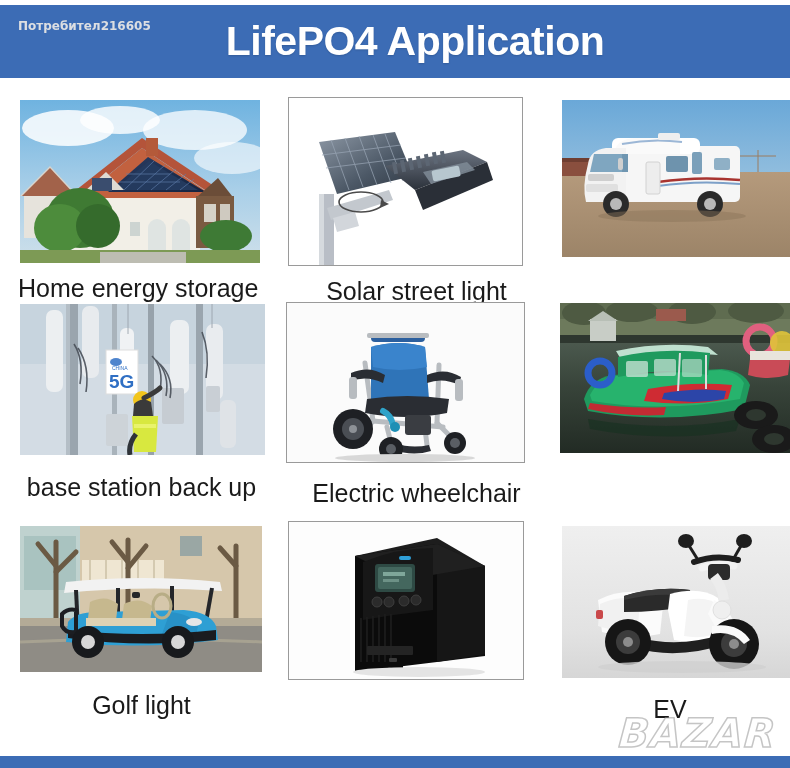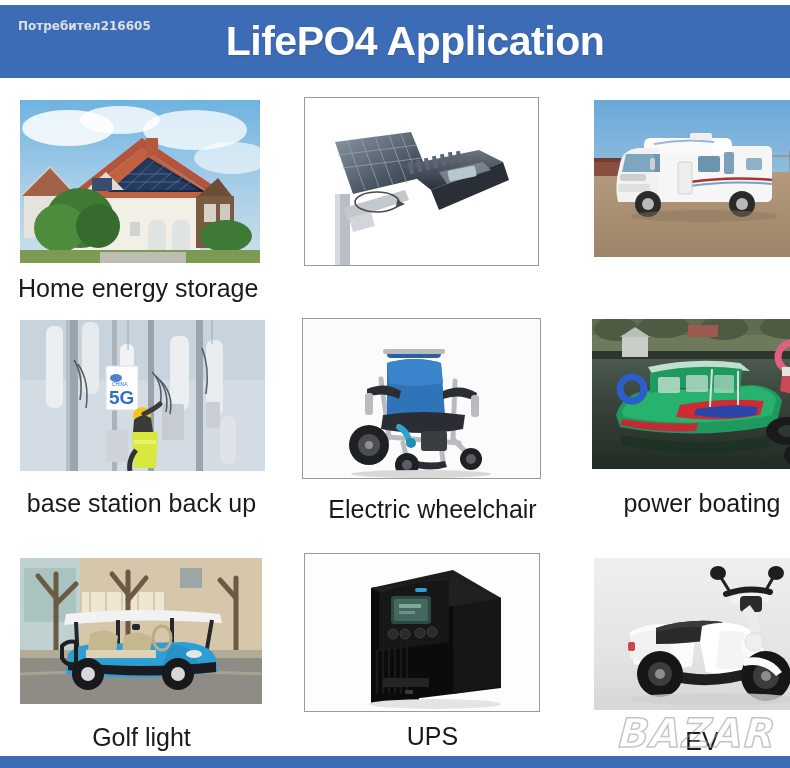--- a/index.html
+++ b/index.html
@@ -55,21 +55,20 @@
   
   .grid {
     position: absolute;
     left: 0;
     top: 84px;
     width: 754px;
     height: 656px;
     display: grid;
     grid-template-columns: 283px 267px 240px;
     grid-template-rows: 218px 216px 206px;
-    gap: 16px;
   }
   .cell {
     position: relative;
   }
   .thumb {
     position: relative;
     overflow: hidden;
     background: #1d4ed8;
   }
   .caption {
@@ -260,20 +259,21 @@
           <rect x="104" y="64" width="4" height="12" transform="rotate(-11 106 70)"></rect>
           <rect x="112" y="62" width="4" height="12" transform="rotate(-11 114 68)"></rect>
           <rect x="120" y="60" width="4" height="12" transform="rotate(-11 122 66)"></rect>
           <rect x="128" y="58" width="4" height="12" transform="rotate(-11 130 64)"></rect>
           <rect x="136" y="56" width="4" height="12" transform="rotate(-11 138 62)"></rect>
           <rect x="144" y="54" width="4" height="12" transform="rotate(-11 146 60)"></rect>
           <rect x="152" y="53" width="4" height="12" transform="rotate(-11 154 59)"></rect>
         </g>
       </svg>
     </div>
+    <div class="caption">Solar street light</div>
   </div>
 
   <div class="cell c-r1c3">
     <div class="thumb">
       <svg width="228" height="157" viewBox="0 0 228 157">
         <defs>
           <linearGradient id="sky3" x1="0" y1="0" x2="0" y2="1">
             <stop offset="0%" stop-color="#6aa8d8"></stop>
               <stop offset="100%" stop-color="#bcd5e4"></stop>
           </linearGradient>
@@ -487,21 +487,20 @@
         <path d="M28 116 q80 14 152 0 l-4 12 q-72 12 -146 -2 z" fill="#16301f" opacity="0.6"></path>
 
         <g fill="#1a1a1a">
           <ellipse cx="196" cy="112" rx="22" ry="14"></ellipse>
           <ellipse cx="214" cy="136" rx="22" ry="14"></ellipse>
         </g>
         <ellipse cx="196" cy="112" rx="10" ry="6" fill="#2e372f"></ellipse>
         <ellipse cx="214" cy="136" rx="10" ry="6" fill="#2e372f"></ellipse>
       </svg>
     </div>
-    <div class="caption">power boating</div>
   </div>
 
   <div class="cell c-r3c1">
     <div class="thumb">
       <svg width="242" height="146" viewBox="0 0 242 146">
         <rect width="242" height="146" fill="#cdbfa6"></rect>
 
         <rect x="0" y="0" width="242" height="92" fill="#d6c7ab"></rect>
         <rect x="0" y="0" width="60" height="92" fill="#bfd2cf"></rect>
         <rect x="4" y="10" width="52" height="54" fill="#a9c3c0"></rect>
@@ -605,21 +604,20 @@
           <line x1="96" y1="92" x2="96" y2="140"></line>
             <line x1="102" y1="92" x2="102" y2="140"></line>
         </g>
 
         <rect x="78" y="124" width="46" height="9" rx="1" fill="#242424"></rect>
         <rect x="100" y="136" width="8" height="4" rx="1" fill="#3a3a3a"></rect>
 
         <ellipse cx="130" cy="150" rx="66" ry="5" fill="#e4e4e4"></ellipse>
       </svg>
     </div>
-    <div class="caption">UPS</div>
   </div>
 
   <div class="cell c-r3c3">
     <div class="thumb">
       <svg width="228" height="152" viewBox="0 0 228 152">
         <defs>
           <linearGradient id="bg9" x1="0" y1="0" x2="0" y2="1">
             <stop offset="0%" stop-color="#efefef"></stop>
               <stop offset="70%" stop-color="#e2e2e2"></stop>
               <stop offset="100%" stop-color="#d6d6d6"></stop>

